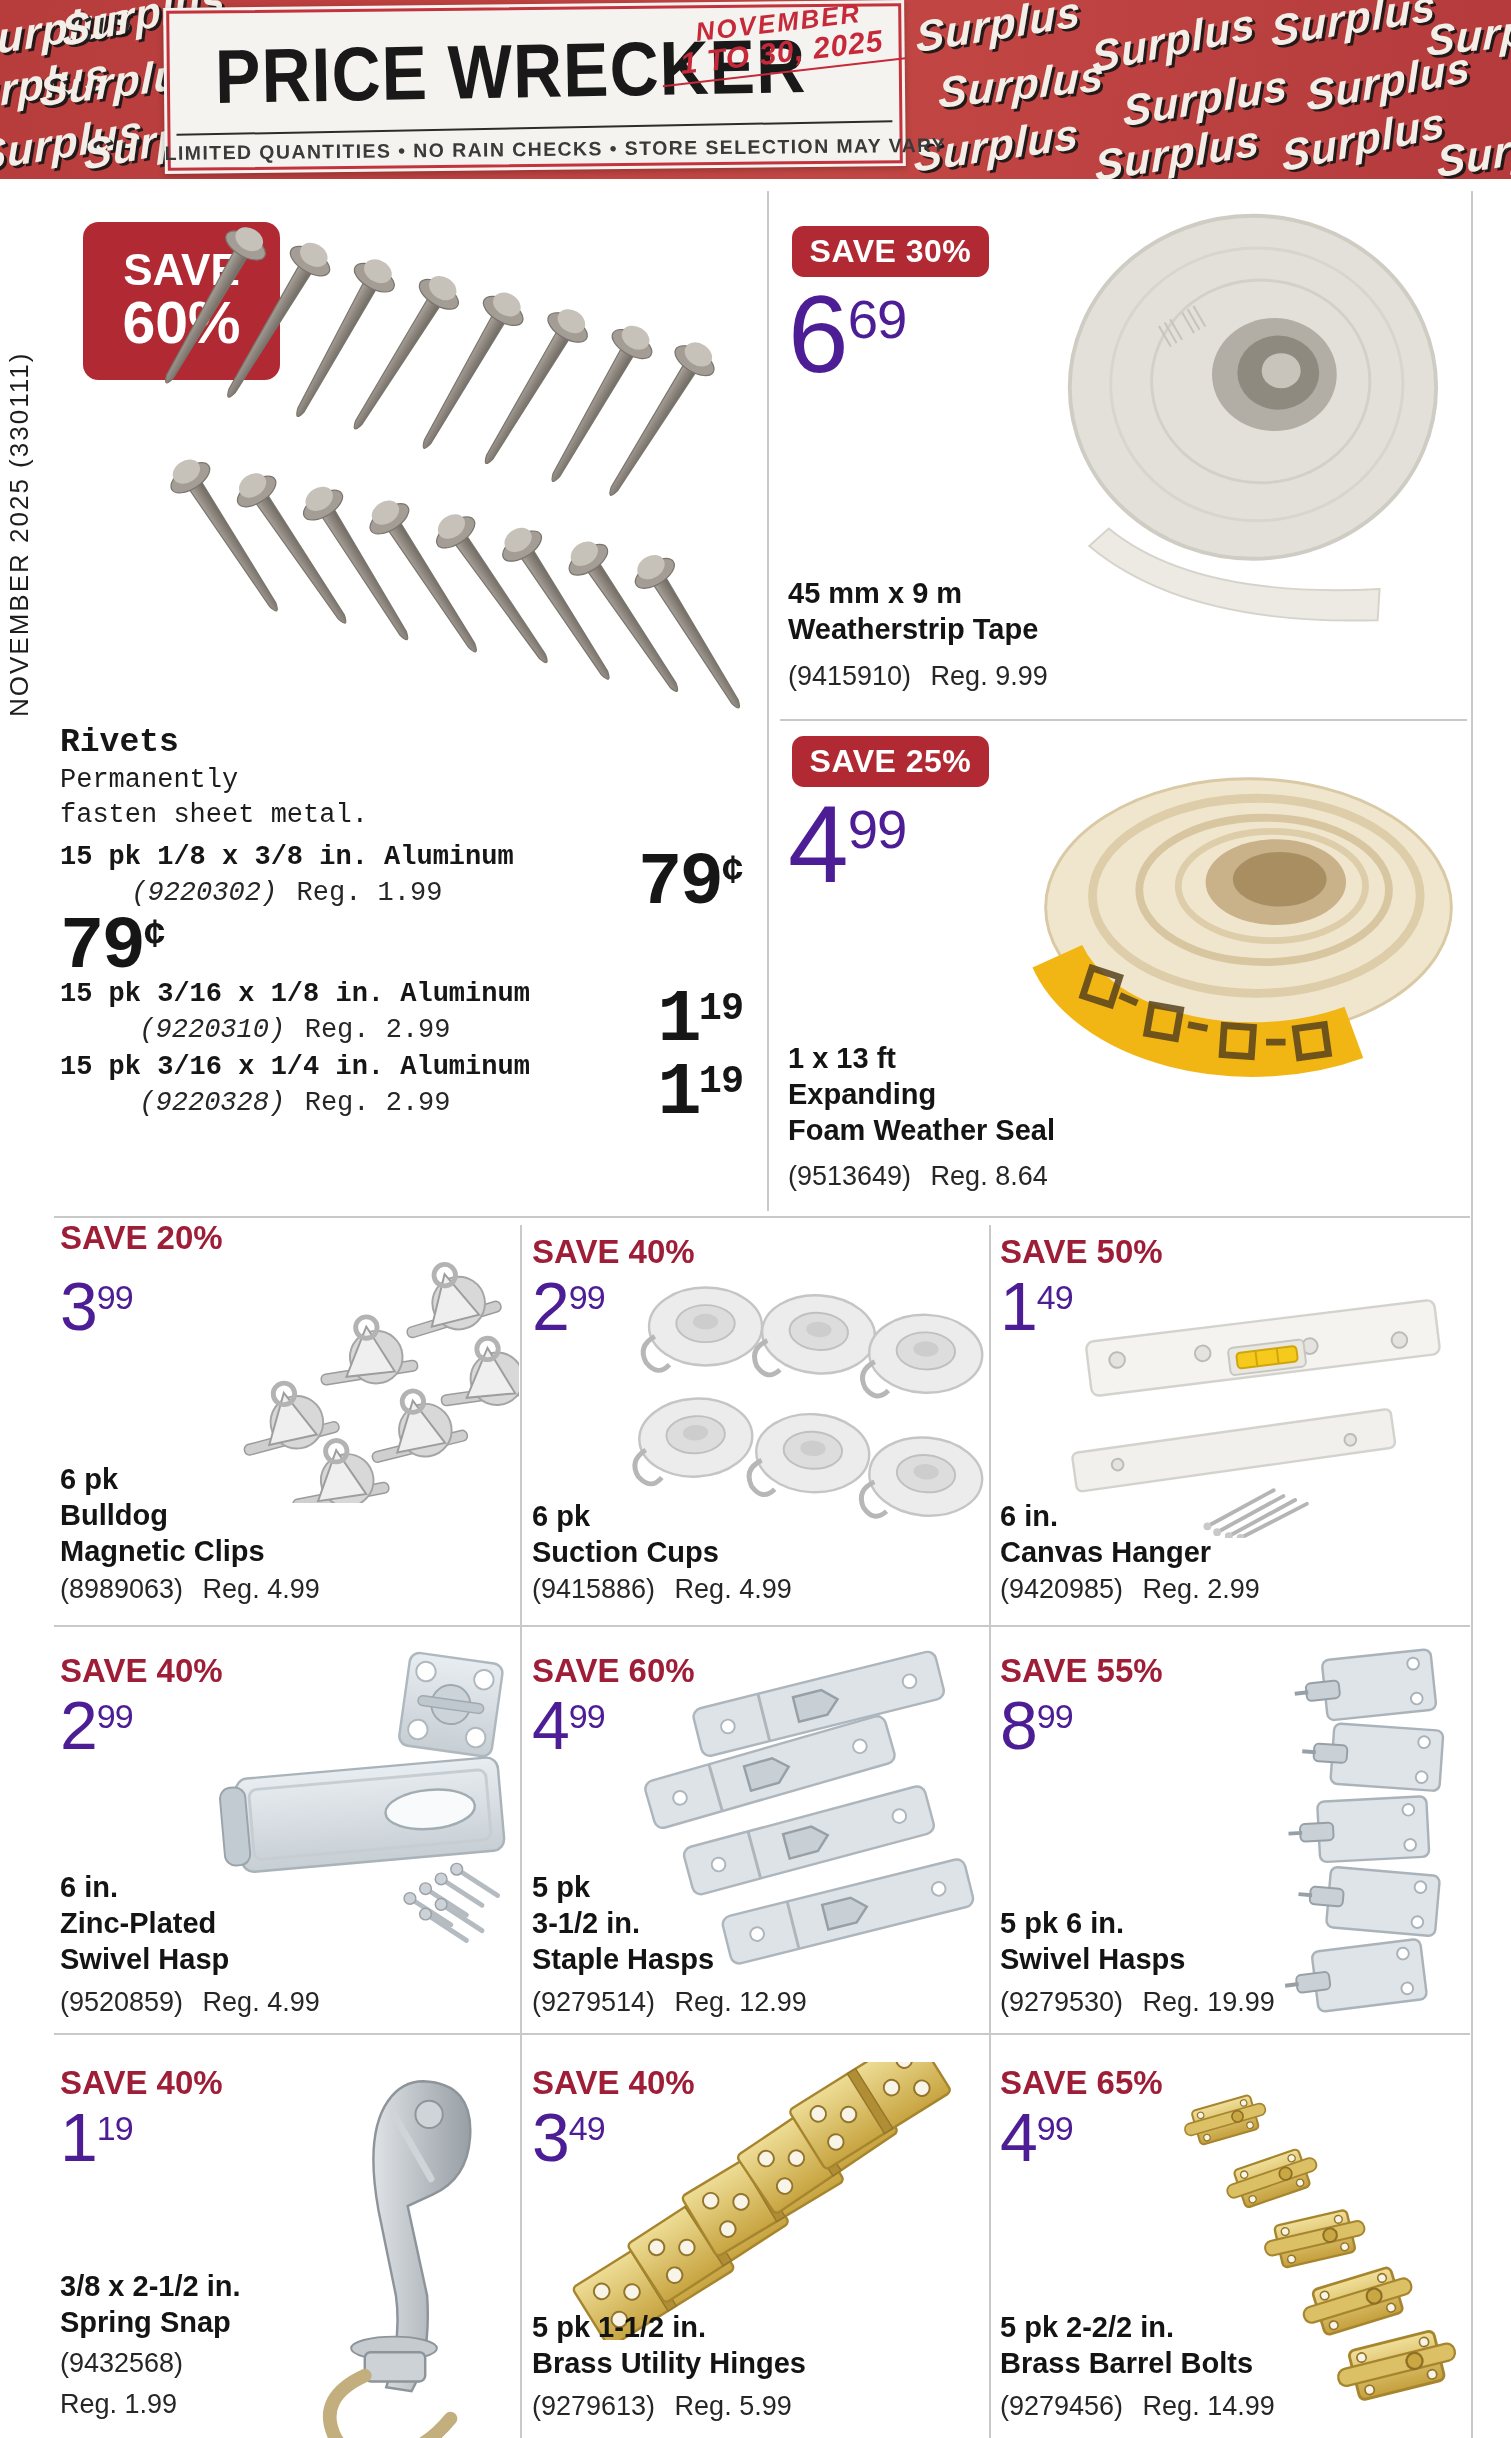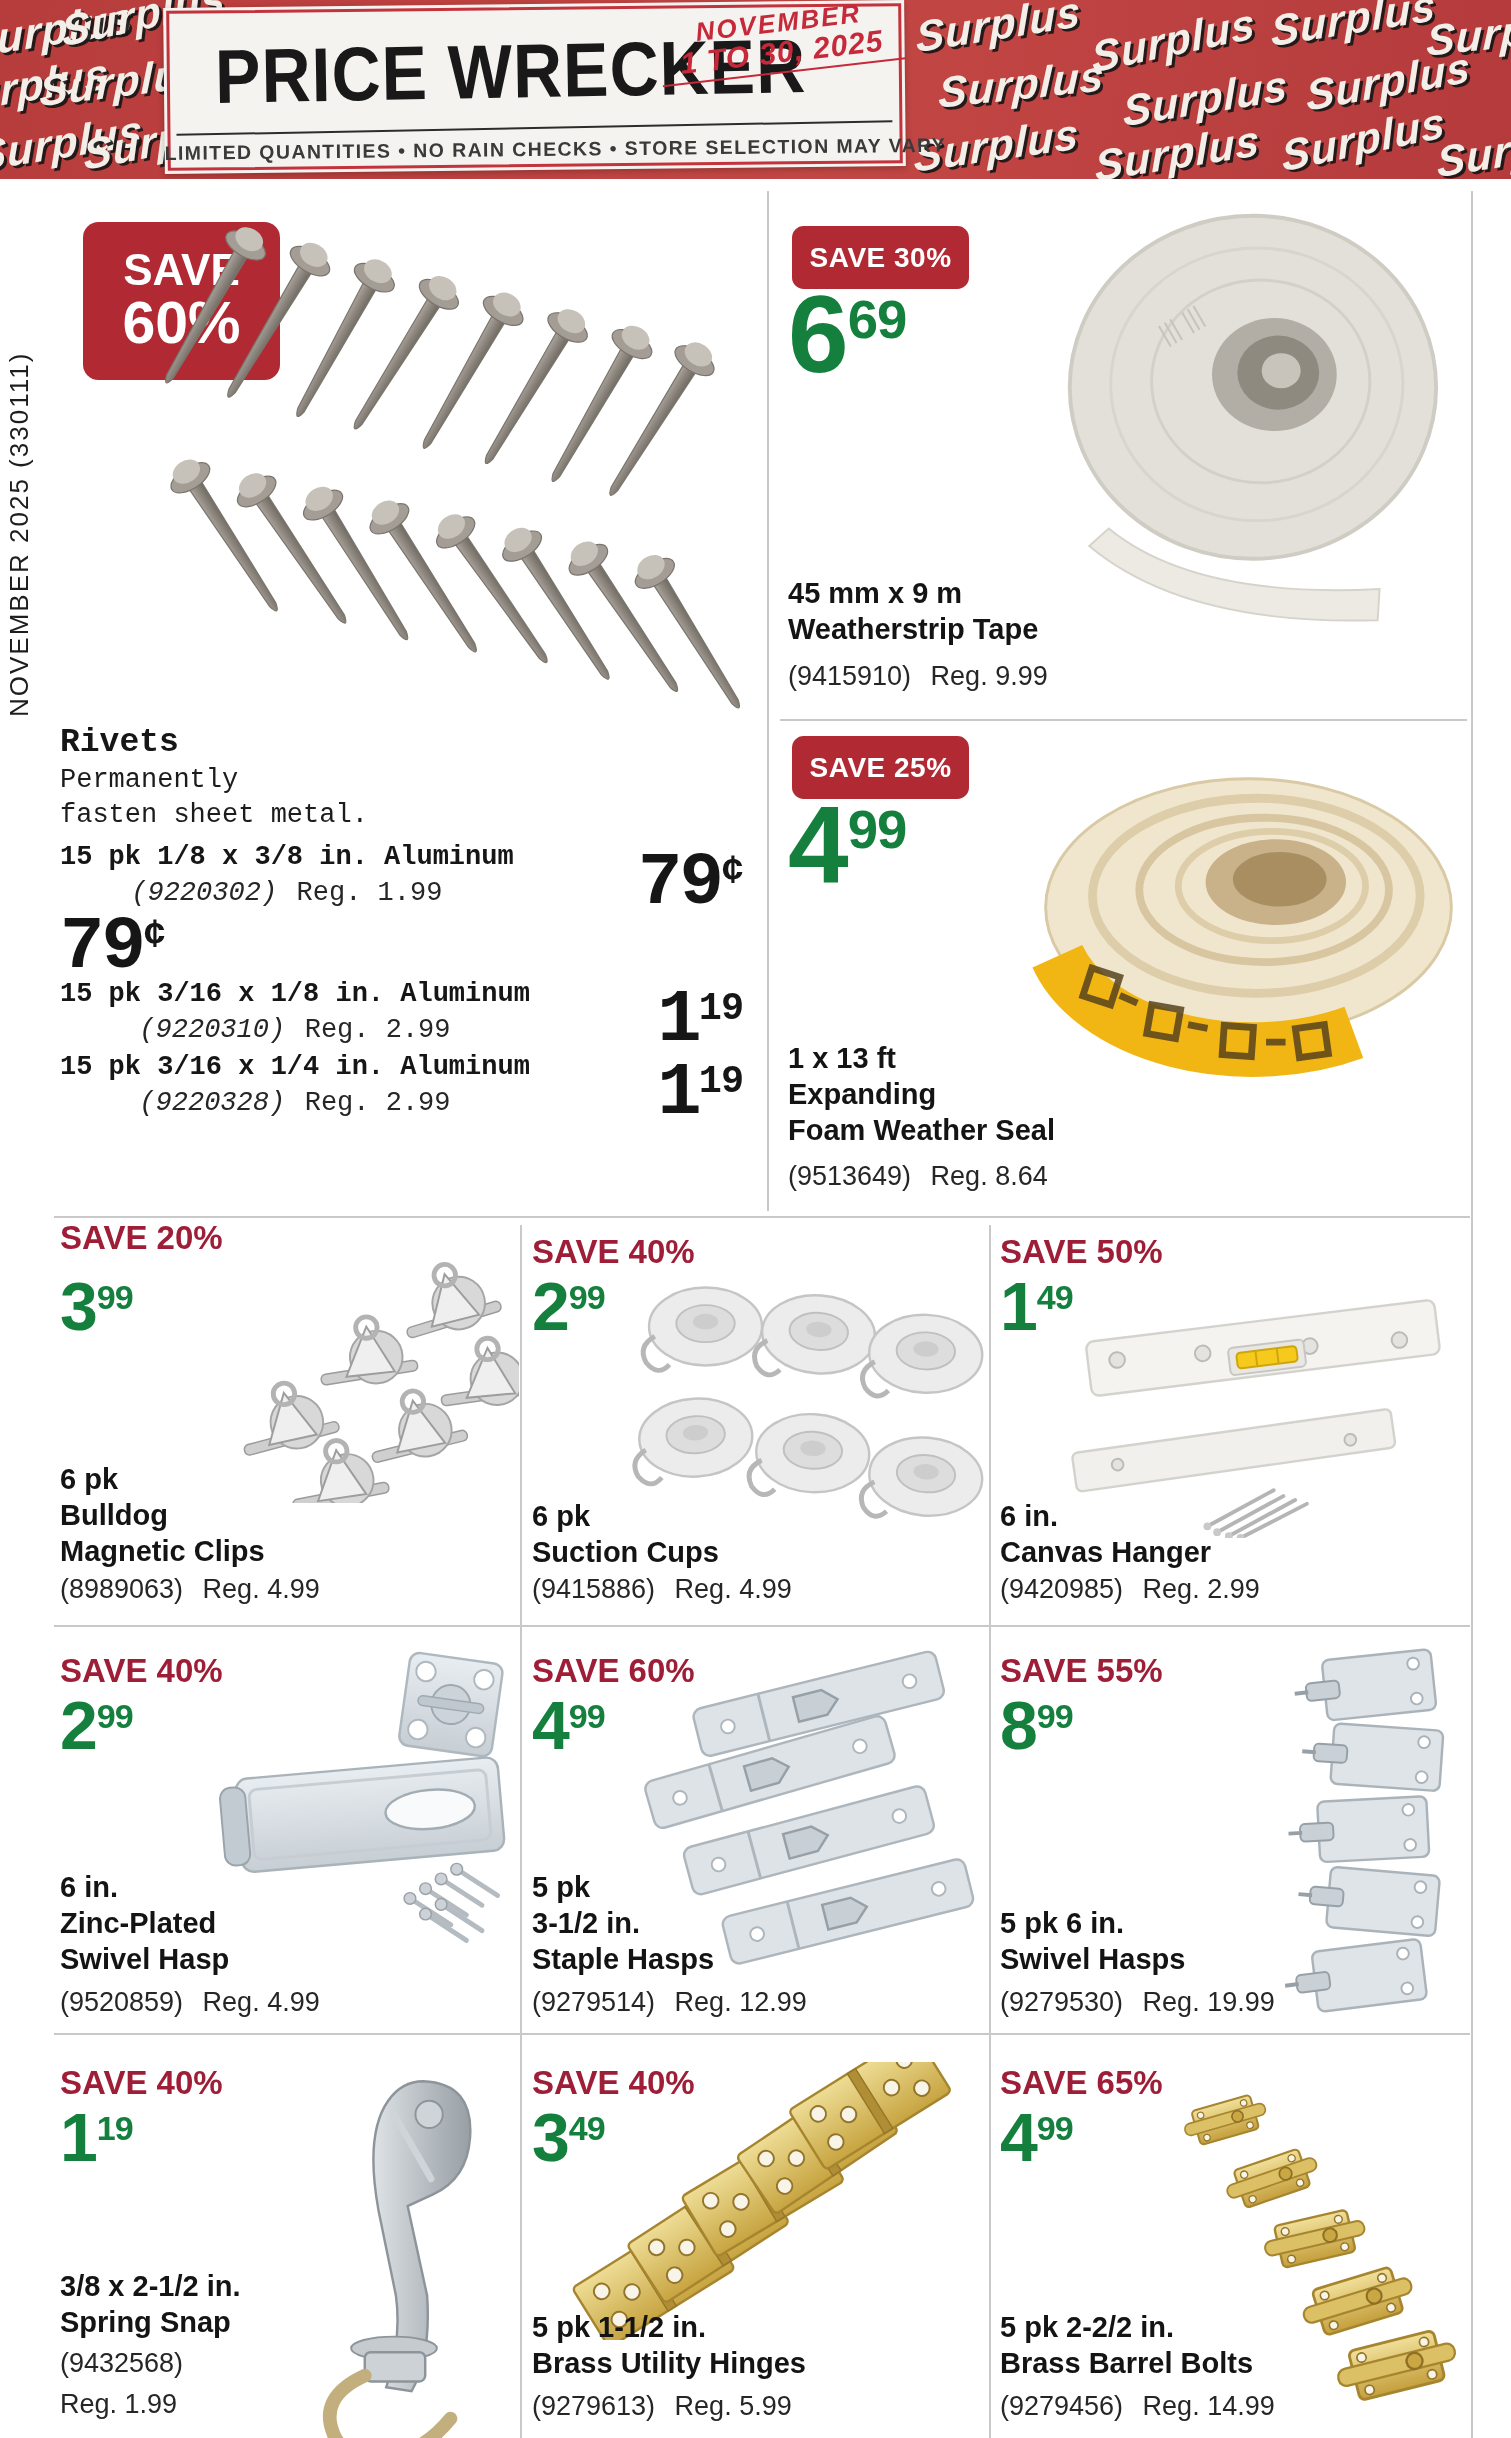--- a/index.html
+++ b/index.html
@@ -26,26 +26,26 @@
   .pw-tagline{position:absolute;left:0;right:0;bottom:8.8px;text-align:center;font-size:19.5px;
       font-weight:bold;color:#3a3a3a;letter-spacing:1.4px;white-space:nowrap;}
 
   
   .edge-label{position:absolute;left:3.9px;top:210px;height:507px;writing-mode:vertical-rl;
       transform:rotate(180deg);font-size:26px;letter-spacing:2px;color:#1d1d1d;white-space:nowrap;}
 
   
   .save-badge{position:absolute;background:#b12a33;color:#fff;border-radius:11.7px;
       display:flex;align-items:center;justify-content:center;font-weight:bold;}
-  .save-badge.one{height:63px;padding:0 17.6px;font-size:28px;letter-spacing:0.5px;}
+  .save-badge.one{height:51px;padding:0 17.6px;font-size:32px;letter-spacing:0.5px;}
   .save-badge.big{width:197px;height:158px;flex-direction:column;line-height:1.02;border-radius:15.6px;}
   .save-badge.big .l1{font-size:44px;}
   .save-badge.big .l2{font-size:59px;}
   .save-text{position:absolute;font-size:33px;font-weight:bold;color:#9e1e37;white-space:nowrap;}
-  .price{position:absolute;font-weight:bold;color:#15803d;line-height:.9;white-space:nowrap;}
+  .price{position:absolute;font-weight:normal;color:#4c1d95;line-height:.9;white-space:nowrap;}
   .price .pm{letter-spacing:-3.9px;}
   .price .sup{font-size:.5em;position:relative;top:-.62em;margin-left:2.9px;letter-spacing:-1px;}
   .price.top{font-size:109px;}
   .price.row{font-size:68px;}
   .pname{position:absolute;font-size:29px;font-weight:bold;line-height:36px;white-space:pre-line;color:#141414;}
   .psku{position:absolute;font-size:27px;color:#262626;white-space:nowrap;}
   .psku .sku-num{margin-right:19.5px;}
   .vline{position:absolute;width:2px;background:#c9c9c9;}
   .hline{position:absolute;height:2px;background:#c9c9c9;}
 

